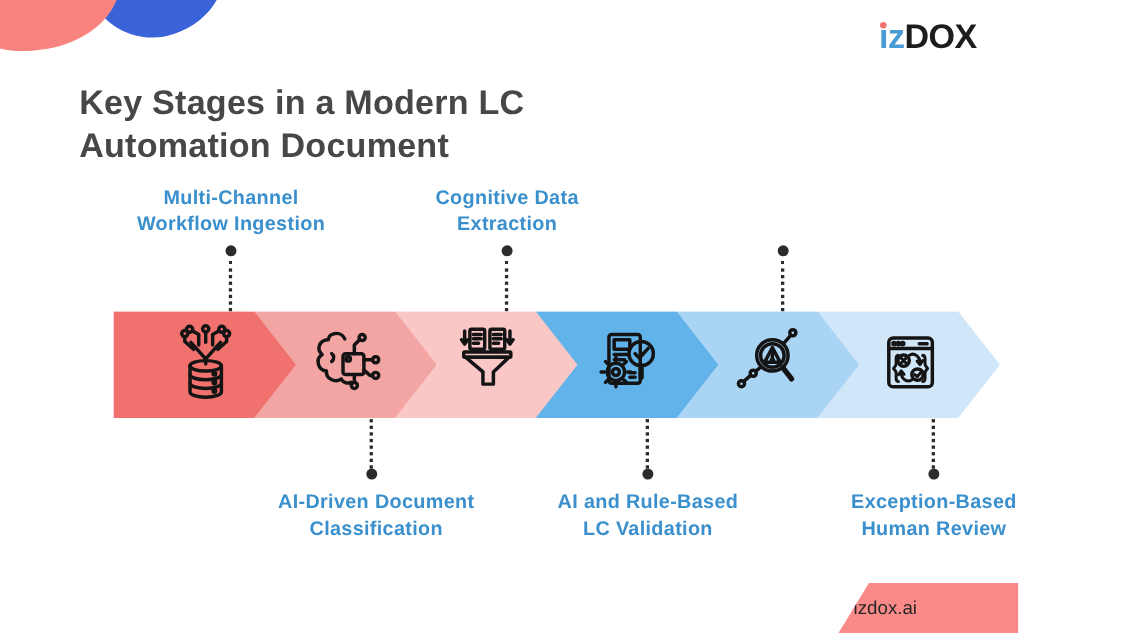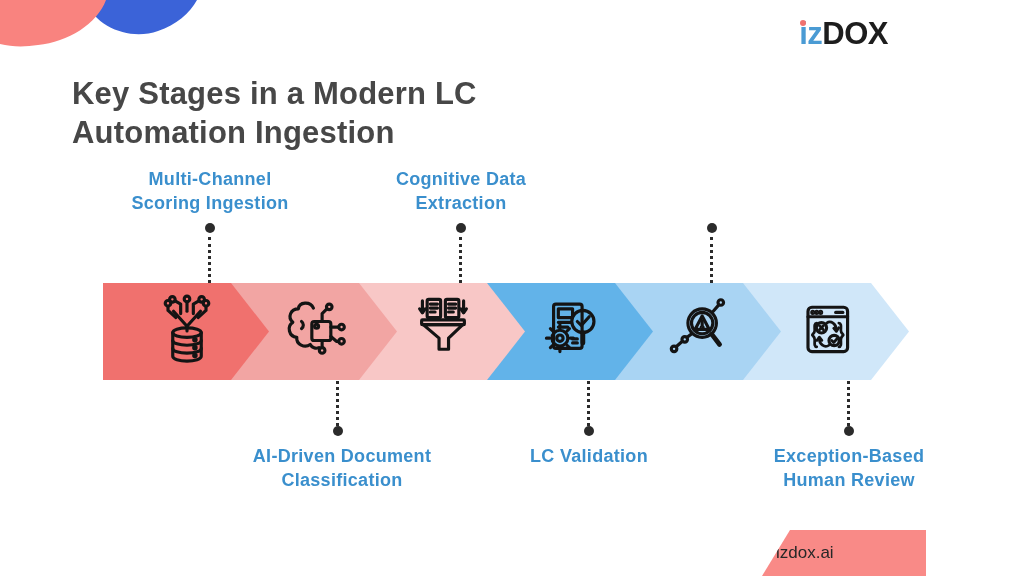--- a/index.html
+++ b/index.html
@@ -61,26 +61,26 @@
     <path d="M84 0 C 98 30, 132 40, 158 31 C 176 25, 190 13, 197 0 Z" fill="#3b63d8"></path>
     <path d="M0 0 L106 0 C 97 24, 68 42, 38 45 C 25 47, 12 47, 0 44 Z" fill="#f9837f"></path>
   </svg>
 
   <div class="logo">
     <span class="logo-iz"><span>iz</span><span class="logo-dot"></span></span><span class="logo-dox">DOX</span>
   </div>
 
   <div class="title">
     <div>Key Stages in a Modern LC</div>
-    <div>Automation Ingestion</div>
+    <div>Automation Document</div>
   </div>
 
   <div class="stage-label top" style="left:80px">
     <div>Multi-Channel</div>
-      <div>Scoring Ingestion</div>
+      <div>Workflow Ingestion</div>
   </div>
   <div class="stage-label top" style="left:331px">
     <div>Cognitive Data</div>
       <div>Extraction</div>
   </div>
 
   <span class="conn-dot top" style="left:205px"></span>
   <span class="conn-line top" style="left:208px"></span>
   <span class="conn-dot top" style="left:456px"></span>
   <span class="conn-line top" style="left:459px"></span>
@@ -208,20 +208,21 @@
   <span class="conn-line bottom" style="left:587px"></span>
   <span class="conn-dot bottom" style="left:584px"></span>
   <span class="conn-line bottom" style="left:847px"></span>
   <span class="conn-dot bottom" style="left:844px"></span>
 
   <div class="stage-label bottom" style="left:212px">
     <div>AI-Driven Document</div>
       <div>Classification</div>
   </div>
   <div class="stage-label bottom" style="left:459px">
+    <div>AI and Rule-Based</div>
       <div>LC Validation</div>
   </div>
   <div class="stage-label bottom" style="left:719px">
     <div>Exception-Based</div>
       <div>Human Review</div>
   </div>
 
   <div class="badge">
     <span>izdox.ai</span>
   </div>

